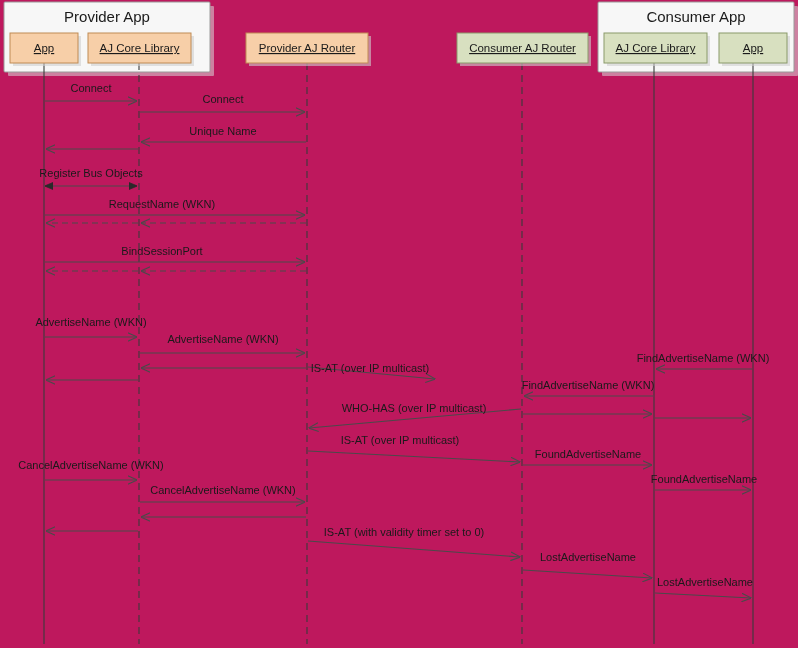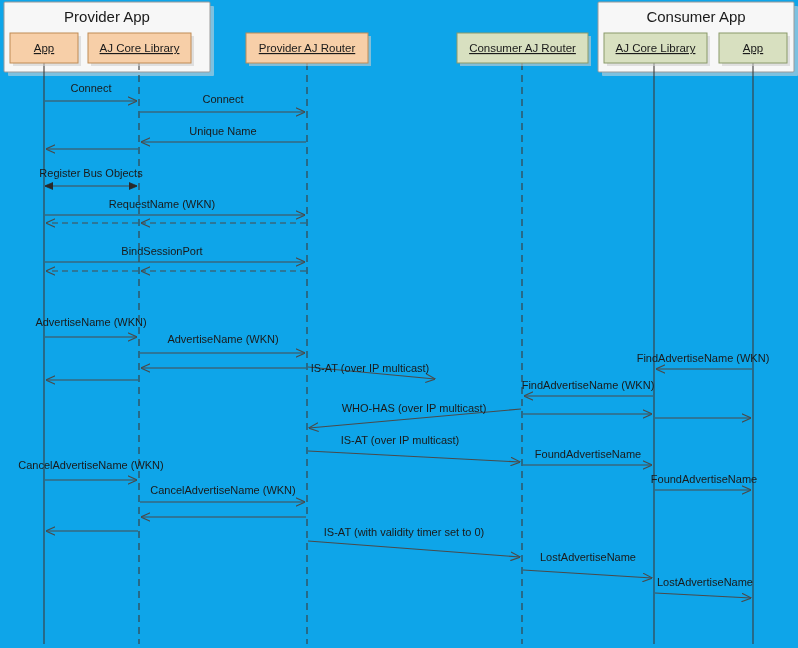--- a/index.html
+++ b/index.html
@@ -10,21 +10,21 @@
   body {
     font-family: "Liberation Sans", sans-serif;
     width: 798px;
     height: 648px;
     overflow: hidden;
   }
   #diagram-root {
     position: relative;
     width: 798px;
     height: 648px;
-    background: #0ea5e9;
+    background: #be185d;
   }
   svg#seq {
     position: absolute;
     left: 0;
     top: 0;
     display: block;
   }
   .grouplabel {
     font-size: 15px;
     fill: #1a1a1a;

